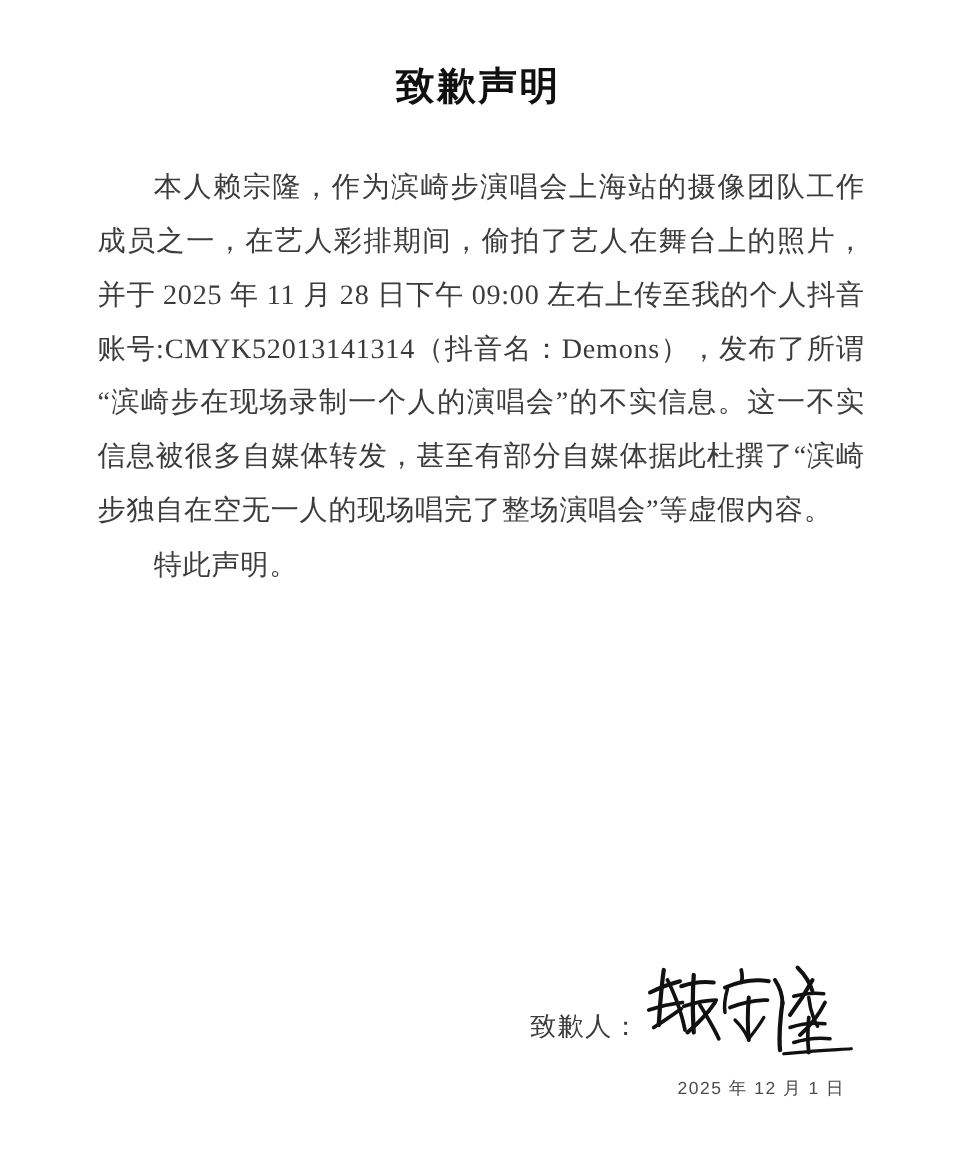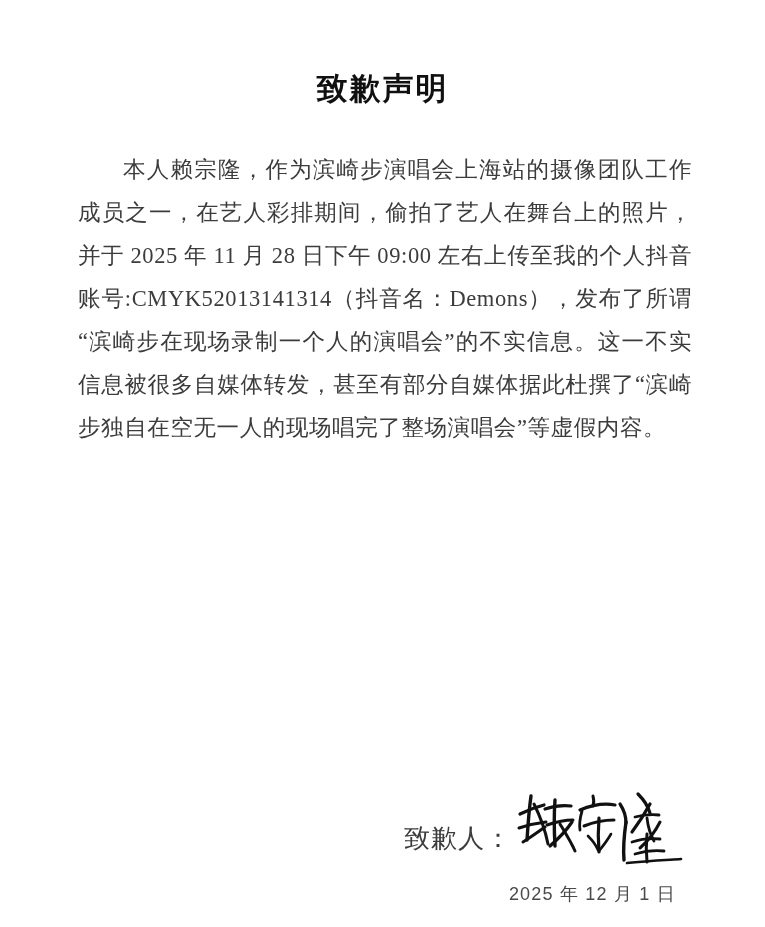--- a/index.html
+++ b/index.html
@@ -16,21 +16,20 @@
     color: #3c3c3c;
     -webkit-font-smoothing: antialiased;
   }
 
   .page {
     position: relative;
     width: 765px;
     height: 720px;
     background: #ffffff;
     box-sizing: border-box;
-    margin-top: 20px;
   }
 
   .doc-title {
     text-align: center;
     font-size: 31px;
     font-weight: bold;
     letter-spacing: 2px;
     color: #101010;
     margin: 0;
     padding-top: 48px;
@@ -69,53 +68,54 @@
 
   .sign-row {
     position: absolute;
     right: 8px;
     top: 12px;
     display: flex;
     align-items: flex-end;
     gap: 2px;
   }
   .sign-label {
-    font-size: 26px;
+    font-size: 21px;
     letter-spacing: 1px;
     color: #3c3c3c;
     line-height: 1;
     padding-bottom: 20px;
     white-space: nowrap;
   }
   .signature-mark {
     width: 170px;
     height: 88px;
     display: block;
   }
 
   .date-row {
     position: absolute;
     right: 16px;
     top: 110px;
-    font-size: 18px;
+    font-size: 14px;
     letter-spacing: 1.2px;
     color: #4a4a4a;
     white-space: nowrap;
     font-family: "Liberation Sans", "DejaVu Sans", sans-serif;
   }
 </style>
 </head>
 <body>
 
 <div class="page">
 
   <h1 class="doc-title">致歉声明</h1>
 
   <div class="body-block">
     <p class="para indent">本人赖宗隆，作为滨崎步演唱会上海站的摄像团队工作成员之一，在艺人彩排期间，偷拍了艺人在舞台上的照片，并于 2025 年 11 月 28 日下午 09:00 左右上传至我的个人抖音账号:CMYK52013141314（抖音名：Demons），发布了所谓“滨崎步在现场录制一个人的演唱会”的不实信息。这一不实信息被很多自媒体转发，甚至有部分自媒体据此杜撰了“滨崎步独自在空无一人的现场唱完了整场演唱会”等虚假内容。</p>
+    <p class="para indent">特此声明。</p>
   </div>
 
   <div class="sign-block">
 
     <div class="sign-row">
       <span class="sign-label">致歉人：</span>
 
       <svg class="signature-mark" viewBox="0 0 170 88" aria-hidden="true">
         <g fill="none" stroke="#111111" stroke-linecap="round" stroke-linejoin="round">
 

